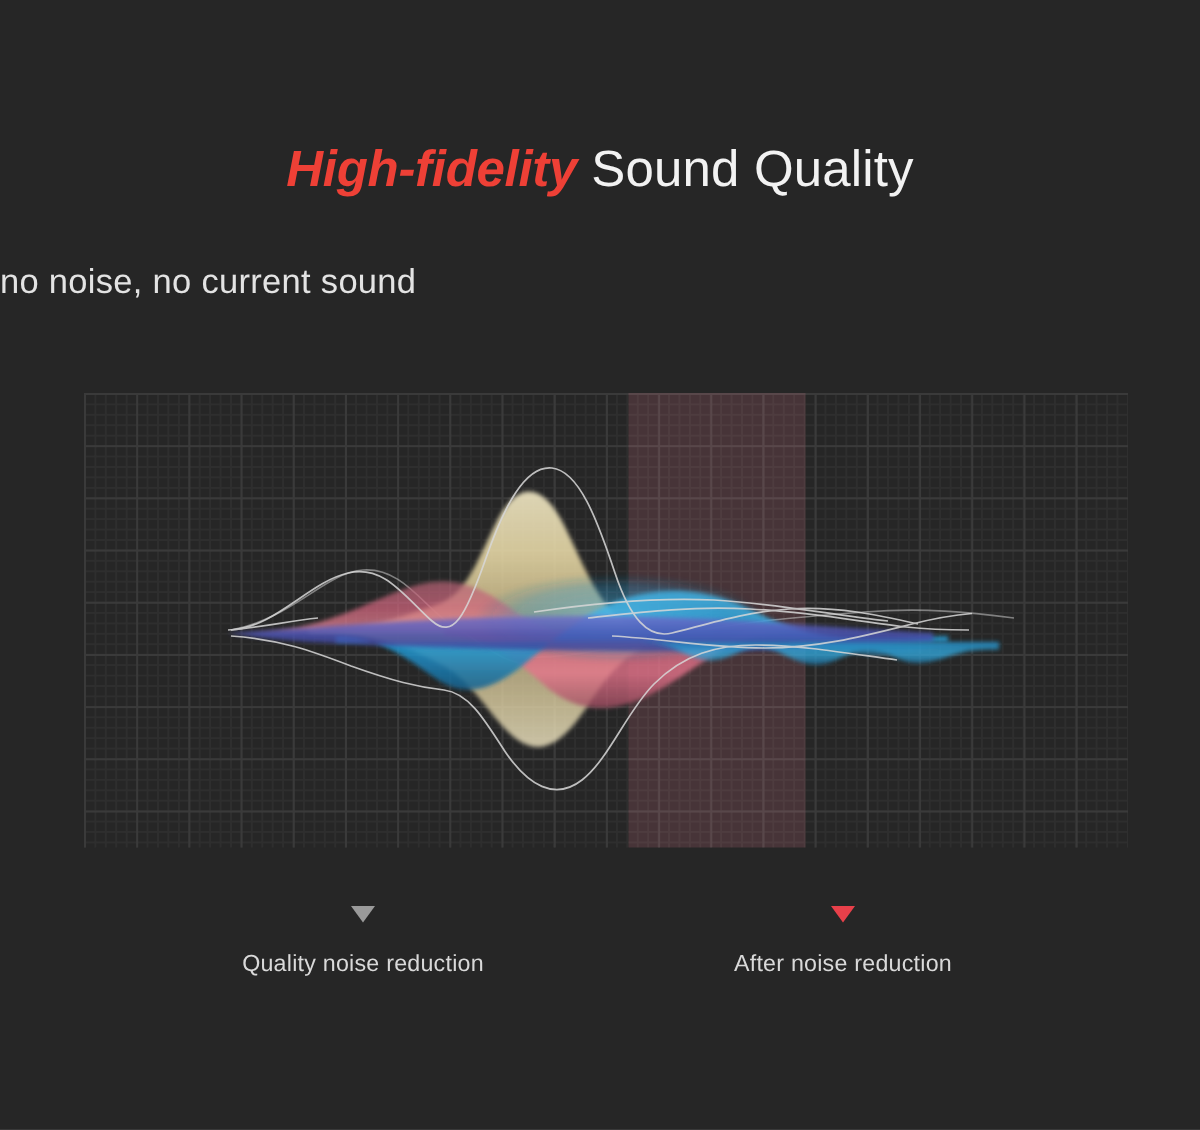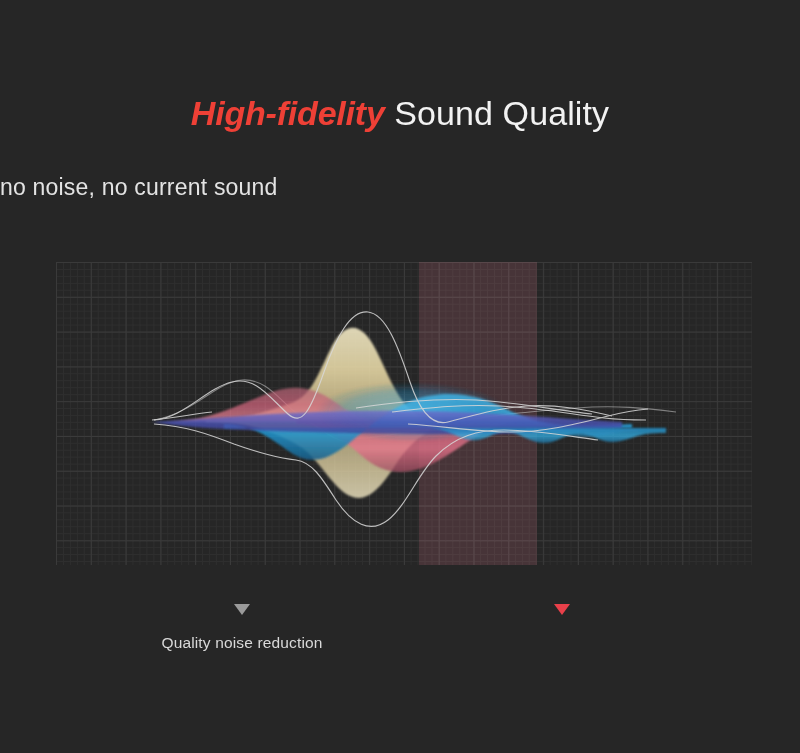--- a/index.html
+++ b/index.html
@@ -301,14 +301,15 @@
         </g>
 
       </svg>
     </div>
   </div>
 
   <div class="marker" id="marker-before"></div>
   <div class="marker" id="marker-after"></div>
 
   <div class="legend-label" id="label-before">Quality noise reduction</div>
+  <div class="legend-label" id="label-after">After noise reduction</div>
 
 </div>
 
 </body></html>

